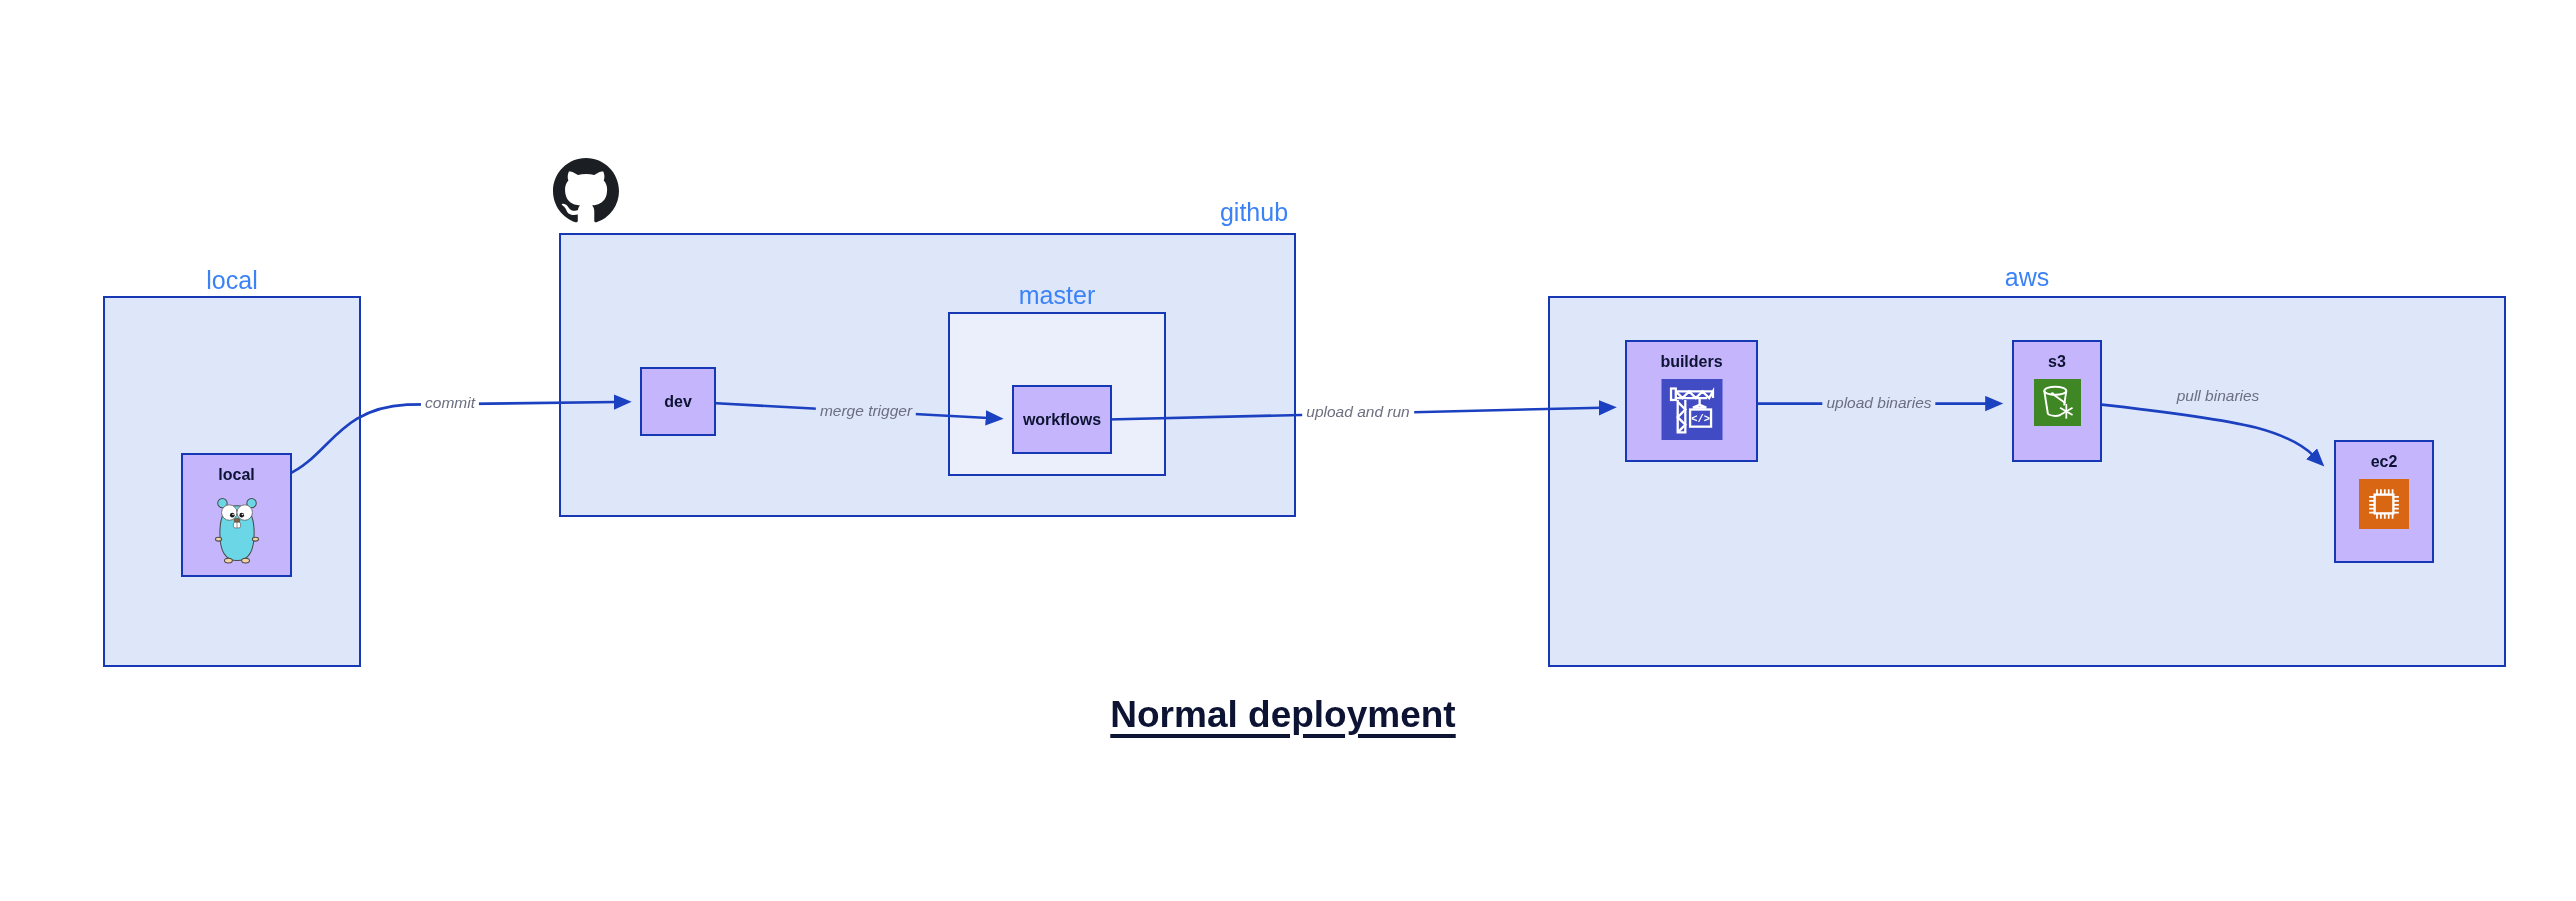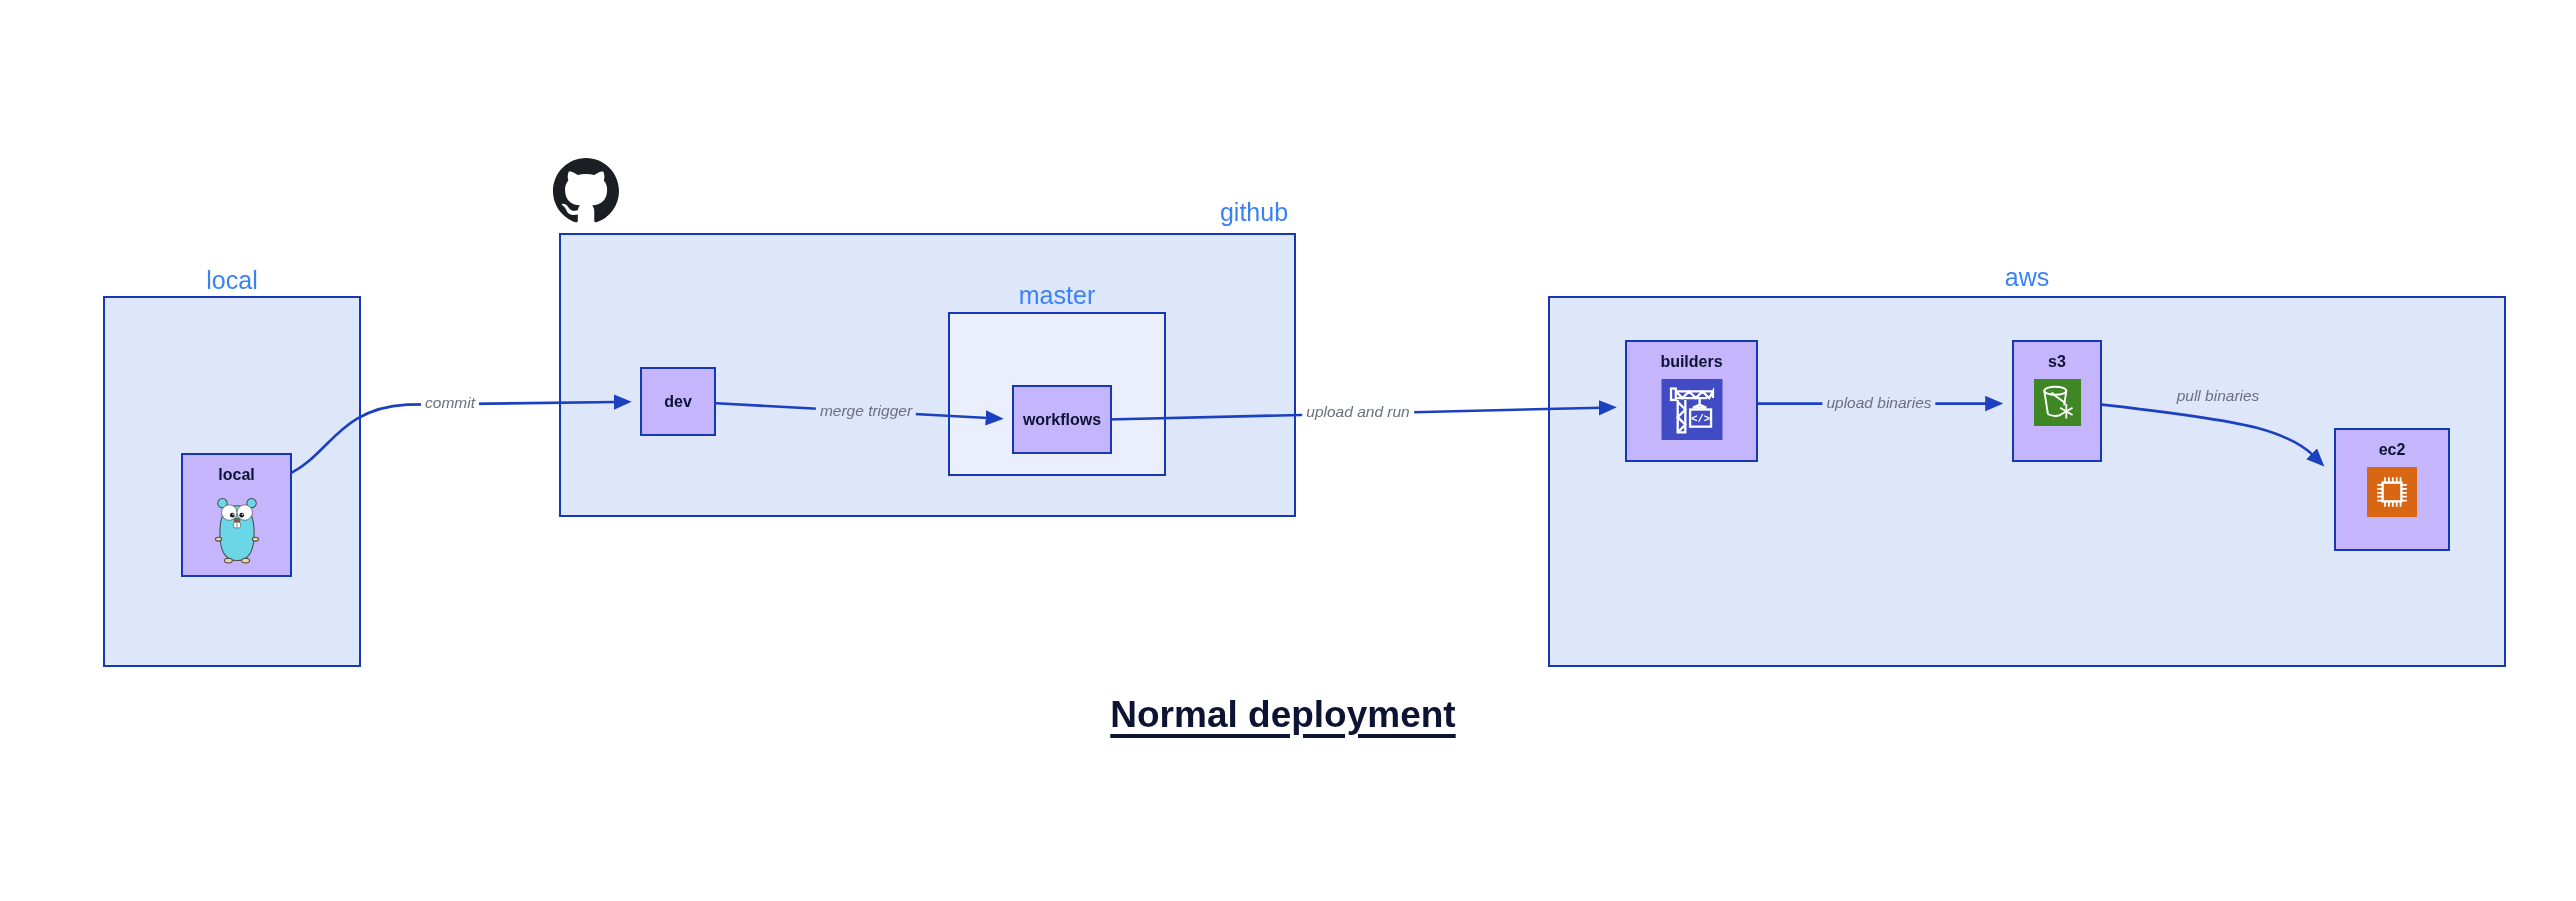--- a/index.html
+++ b/index.html
@@ -185,21 +185,21 @@
       </g>
       <circle cx="25" cy="20" r="2" fill="#ffffff"></circle>
       <g stroke="#ffffff" stroke-width="2.4" fill="none">
         <path d="M44 34 L44 54"></path>
         <path d="M35.5 39 L52.5 49"></path>
         <path d="M35.5 49 L52.5 39"></path>
       </g>
     </svg>
   </div>
 
-  <div class="node top-label" style="left:2328px;top:428px;width:116px;height:123px;">
+  <div class="node top-label" style="left:2328px;top:440px;width:100px;height:123px;">
     <span class="nlabel">ec2</span>
     <svg class="icon-tile" width="50" height="50" viewBox="0 0 64 64">
       <rect x="0" y="0" width="64" height="64" fill="#d86613"></rect>
       <rect x="20" y="20" width="24" height="24" fill="none" stroke="#ffffff" stroke-width="3"></rect>
       <g stroke="#ffffff" stroke-width="2.2">
         <path d="M23 13 L23 20 M28 13 L28 20 M33 13 L33 20 M38 13 L38 20 M43 13 L43 20"></path>
         <path d="M23 44 L23 51 M28 44 L28 51 M33 44 L33 51 M38 44 L38 51 M43 44 L43 51"></path>
         <path d="M13 23 L20 23 M13 28 L20 28 M13 33 L20 33 M13 38 L20 38 M13 43 L20 43"></path>
         <path d="M44 23 L51 23 M44 28 L51 28 M44 33 L51 33 M44 38 L51 38 M44 43 L51 43"></path>
       </g>

